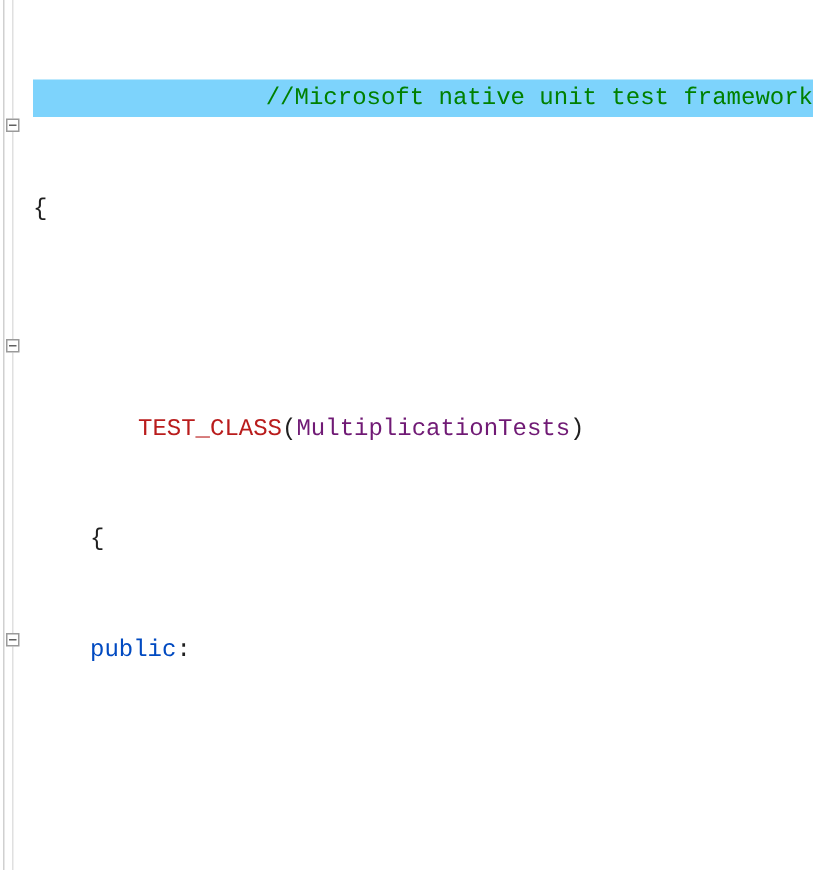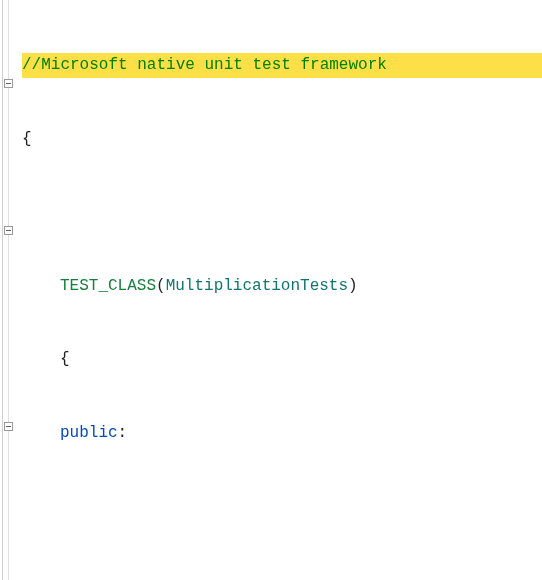--- a/index.html
+++ b/index.html
@@ -61,26 +61,27 @@
   }
   .code {
     flex: 1;
     padding: 4px 0 0 4px;
     white-space: pre;
     line-height: 24.5px;
     position: relative;
   }
   .line { height: 24.5px; }
   .highlight-line {
-    background: #fde047;
+    background: #7dd3fc;
+    text-align: right;
   }
   .c-comment { color: #008000; }
   .c-none    { color: #1f1f1f; }
-  .c-macro   { color: #15803d; }
-  .c-type    { color: #0f766e; font-weight: 500; }
+  .c-macro   { color: #b91c1c; margin-left: 32px; }
+  .c-type    { color: #701a75; font-weight: 500; }
   .c-keyword { color: #014ac1; margin-top: 12px; }
 
   .indent1 { padding-left: 38px; }
 </style>
 </head>
 <body>
 
 <div class="editor">
   <div class="gutter">
     <div class="track"></div>

